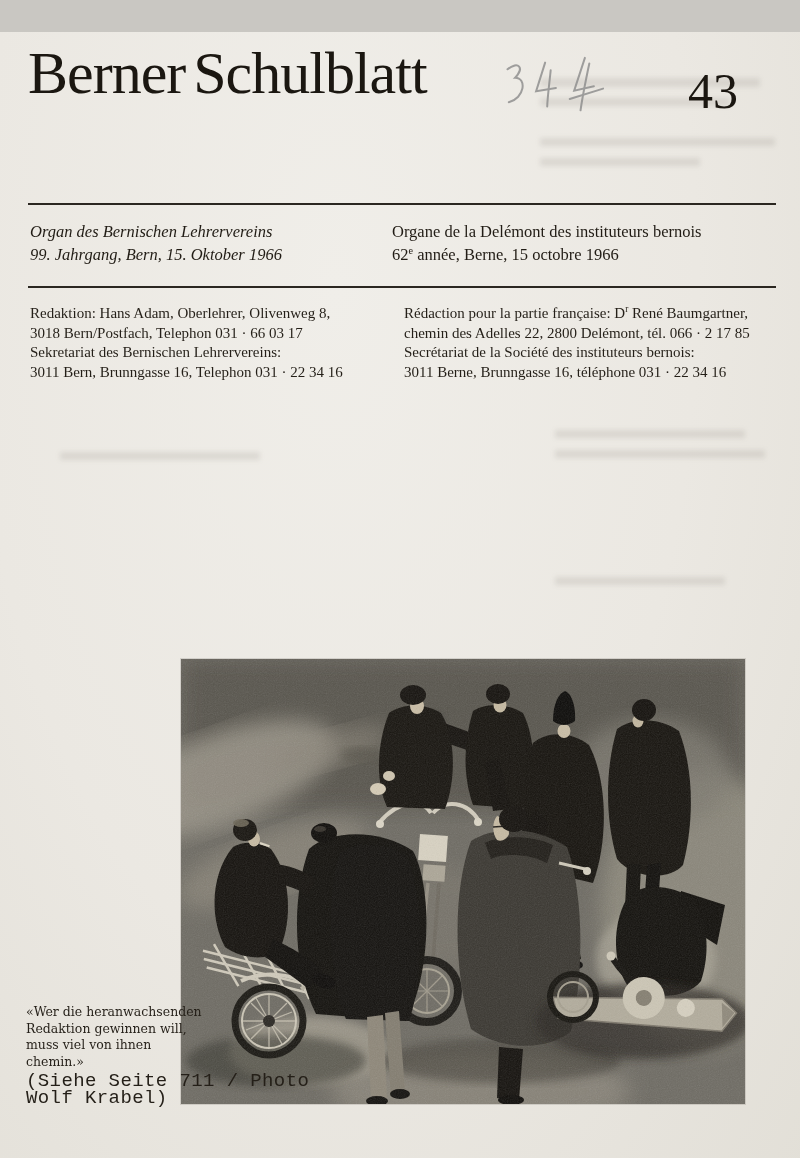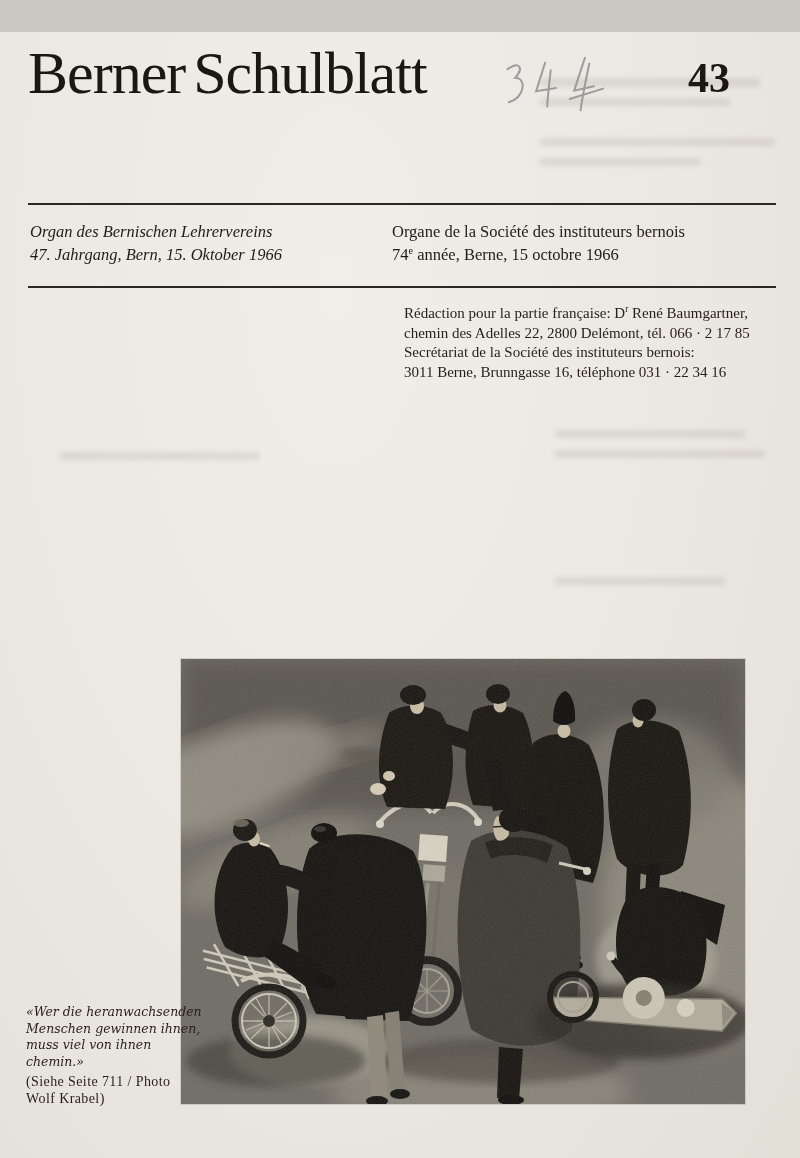--- a/index.html
+++ b/index.html
@@ -3,37 +3,37 @@
 <meta charset="utf-8">
 <style>
   html,body{margin:0;padding:0;background:#c9c7c2;}
   .page{
     position:relative;width:800px;height:1158px;overflow:hidden;
     background:radial-gradient(ellipse at 42% 22%, #f0eee9 0%, #ebe8e2 55%, #e2dfd7 100%);
     font-family:"Liberation Serif", serif;color:#221d16;margin-top:32px;
   }
   .masthead-title{position:absolute;left:28px;top:12px;font-size:60px;line-height:59px;
     letter-spacing:-1px;word-spacing:-6px;color:#1b1711;}
-  .issue-number{position:absolute;left:688px;top:22px;font-size:42px;color:#1b1711;font-weight:bold;}
+  .issue-number{position:absolute;left:688px;top:30px;font-size:50px;color:#1b1711;}
   .handwritten{position:absolute;left:495px;top:16px;transform:rotate(-4deg);}
   .sr{position:absolute;width:1px;height:1px;overflow:hidden;clip:rect(0 0 0 0);white-space:nowrap;}
   .rule{position:absolute;left:28px;width:748px;height:2px;background:#2b2721;}
   .rule-1{top:171px;} .rule-2{top:254px;}
   .pub-block{position:absolute;top:189px;font-size:16.5px;line-height:22.5px;color:#211c15;}
   .pub-de{left:30px;width:350px;font-style:italic;} .pub-fr{left:392px;width:386px;}
   .contact-block{position:absolute;top:272px;font-size:15px;line-height:19.5px;color:#241f18;}
   .contact-de{left:30px;width:352px;} .contact-fr{left:404px;width:392px;}
   sup{font-size:0.62em;vertical-align:super;line-height:0;}
   .line{white-space:nowrap;}
   .photo-frame{position:absolute;left:181px;top:627px;width:564px;height:445px;background:#6e6b63;
     box-shadow:0 0 0 1px rgba(60,55,45,0.15);}
   .photo-frame svg{display:block;width:100%;height:100%;}
   .caption{position:absolute;left:26px;top:972px;width:160px;color:#241f18;}
-  .caption-quote{font-family:"DejaVu Serif", serif;font-style:italic;font-size:12.5px;line-height:16.5px;}
-  .caption-credit{font-size:14px;line-height:17px;letter-spacing:0.4px;margin-top:3px;}
+  .caption-quote{font-family:"DejaVu Serif", serif;font-size:12.5px;line-height:16.5px;}
+  .caption-credit{font-size:19px;line-height:17px;letter-spacing:0.4px;margin-top:3px;font-family:Liberation Mono, monospace;}
   .bleed{position:absolute;background:rgba(88,82,70,0.12);filter:blur(2.5px);border-radius:2px;pointer-events:none;}
   .smudge{position:absolute;left:770px;top:1140px;width:22px;height:4px;background:rgba(120,115,105,0.25);
     filter:blur(1.5px);transform:rotate(-6deg);}
 </style>
 </head>
 <body>
 
 <div class="page">
 
   <div class="bleed" style="left:540px;top:46px;width:220px;height:9px;"></div>
@@ -63,27 +63,33 @@
         <path d="M74 52 L108 44"></path>
       </g>
     </svg>
   </div>
 
   <div class="rule rule-1"></div>
   <div class="rule rule-2"></div>
 
   <div class="pub-block pub-de">
     <div class="line">Organ des Bernischen Lehrervereins</div>
-    <div class="line">47. Jahrgang, Bern, 15. Oktober 1966</div>
+    <div class="line">99. Jahrgang, Bern, 15. Oktober 1966</div>
   </div>
   <div class="pub-block pub-fr">
-    <div class="line">Organe de la Société des instituteurs bernois</div>
-    <div class="line"><span>74</span><sup>e</sup><span> année, Berne, 15 octobre 1966</span></div>
-  </div>
-
+    <div class="line">Organe de la Delémont des instituteurs bernois</div>
+    <div class="line"><span>62</span><sup>e</sup><span> année, Berne, 15 octobre 1966</span></div>
+  </div>
+
+  <div class="contact-block contact-de">
+    <div class="line">Redaktion: Hans Adam, Oberlehrer, Olivenweg 8,</div>
+    <div class="line">3018 Bern/Postfach, Telephon 031 · 66 03 17</div>
+    <div class="line">Sekretariat des Bernischen Lehrervereins:</div>
+    <div class="line">3011 Bern, Brunngasse 16, Telephon 031 · 22 34 16</div>
+  </div>
   <div class="contact-block contact-fr">
     <div class="line"><span>Rédaction pour la partie française: D</span><sup>r</sup><span> René Baumgartner,</span></div>
     <div class="line">chemin des Adelles 22, 2800 Delémont, tél. 066 · 2 17 85</div>
     <div class="line">Secrétariat de la Société des instituteurs bernois:</div>
     <div class="line">3011 Berne, Brunngasse 16, téléphone 031 · 22 34 16</div>
   </div>
 
   <div class="photo-frame">
     <svg viewBox="0 0 564 445" preserveAspectRatio="none">
       <defs>
@@ -255,21 +261,21 @@
         <circle cx="392" cy="338" r="15" fill="none" stroke="#a59f8f" stroke-width="2"></circle>
       </g>
 
       <rect width="564" height="445" filter="url(#grain)" opacity="0.16"></rect>
     </svg>
   </div>
 
   <div class="caption">
     <div class="caption-quote">
       <div class="line">«Wer die heranwachsenden</div>
-      <div class="line">Menschen gewinnen ihnen,</div>
+      <div class="line">Redaktion gewinnen will,</div>
       <div class="line">muss viel von ihnen</div>
       <div class="line">chemin.»</div>
     </div>
     <div class="caption-credit">
       <div class="line">(Siehe Seite 711 / Photo</div>
       <div class="line">Wolf Krabel)</div>
     </div>
   </div>
 
   <div class="smudge"></div>

